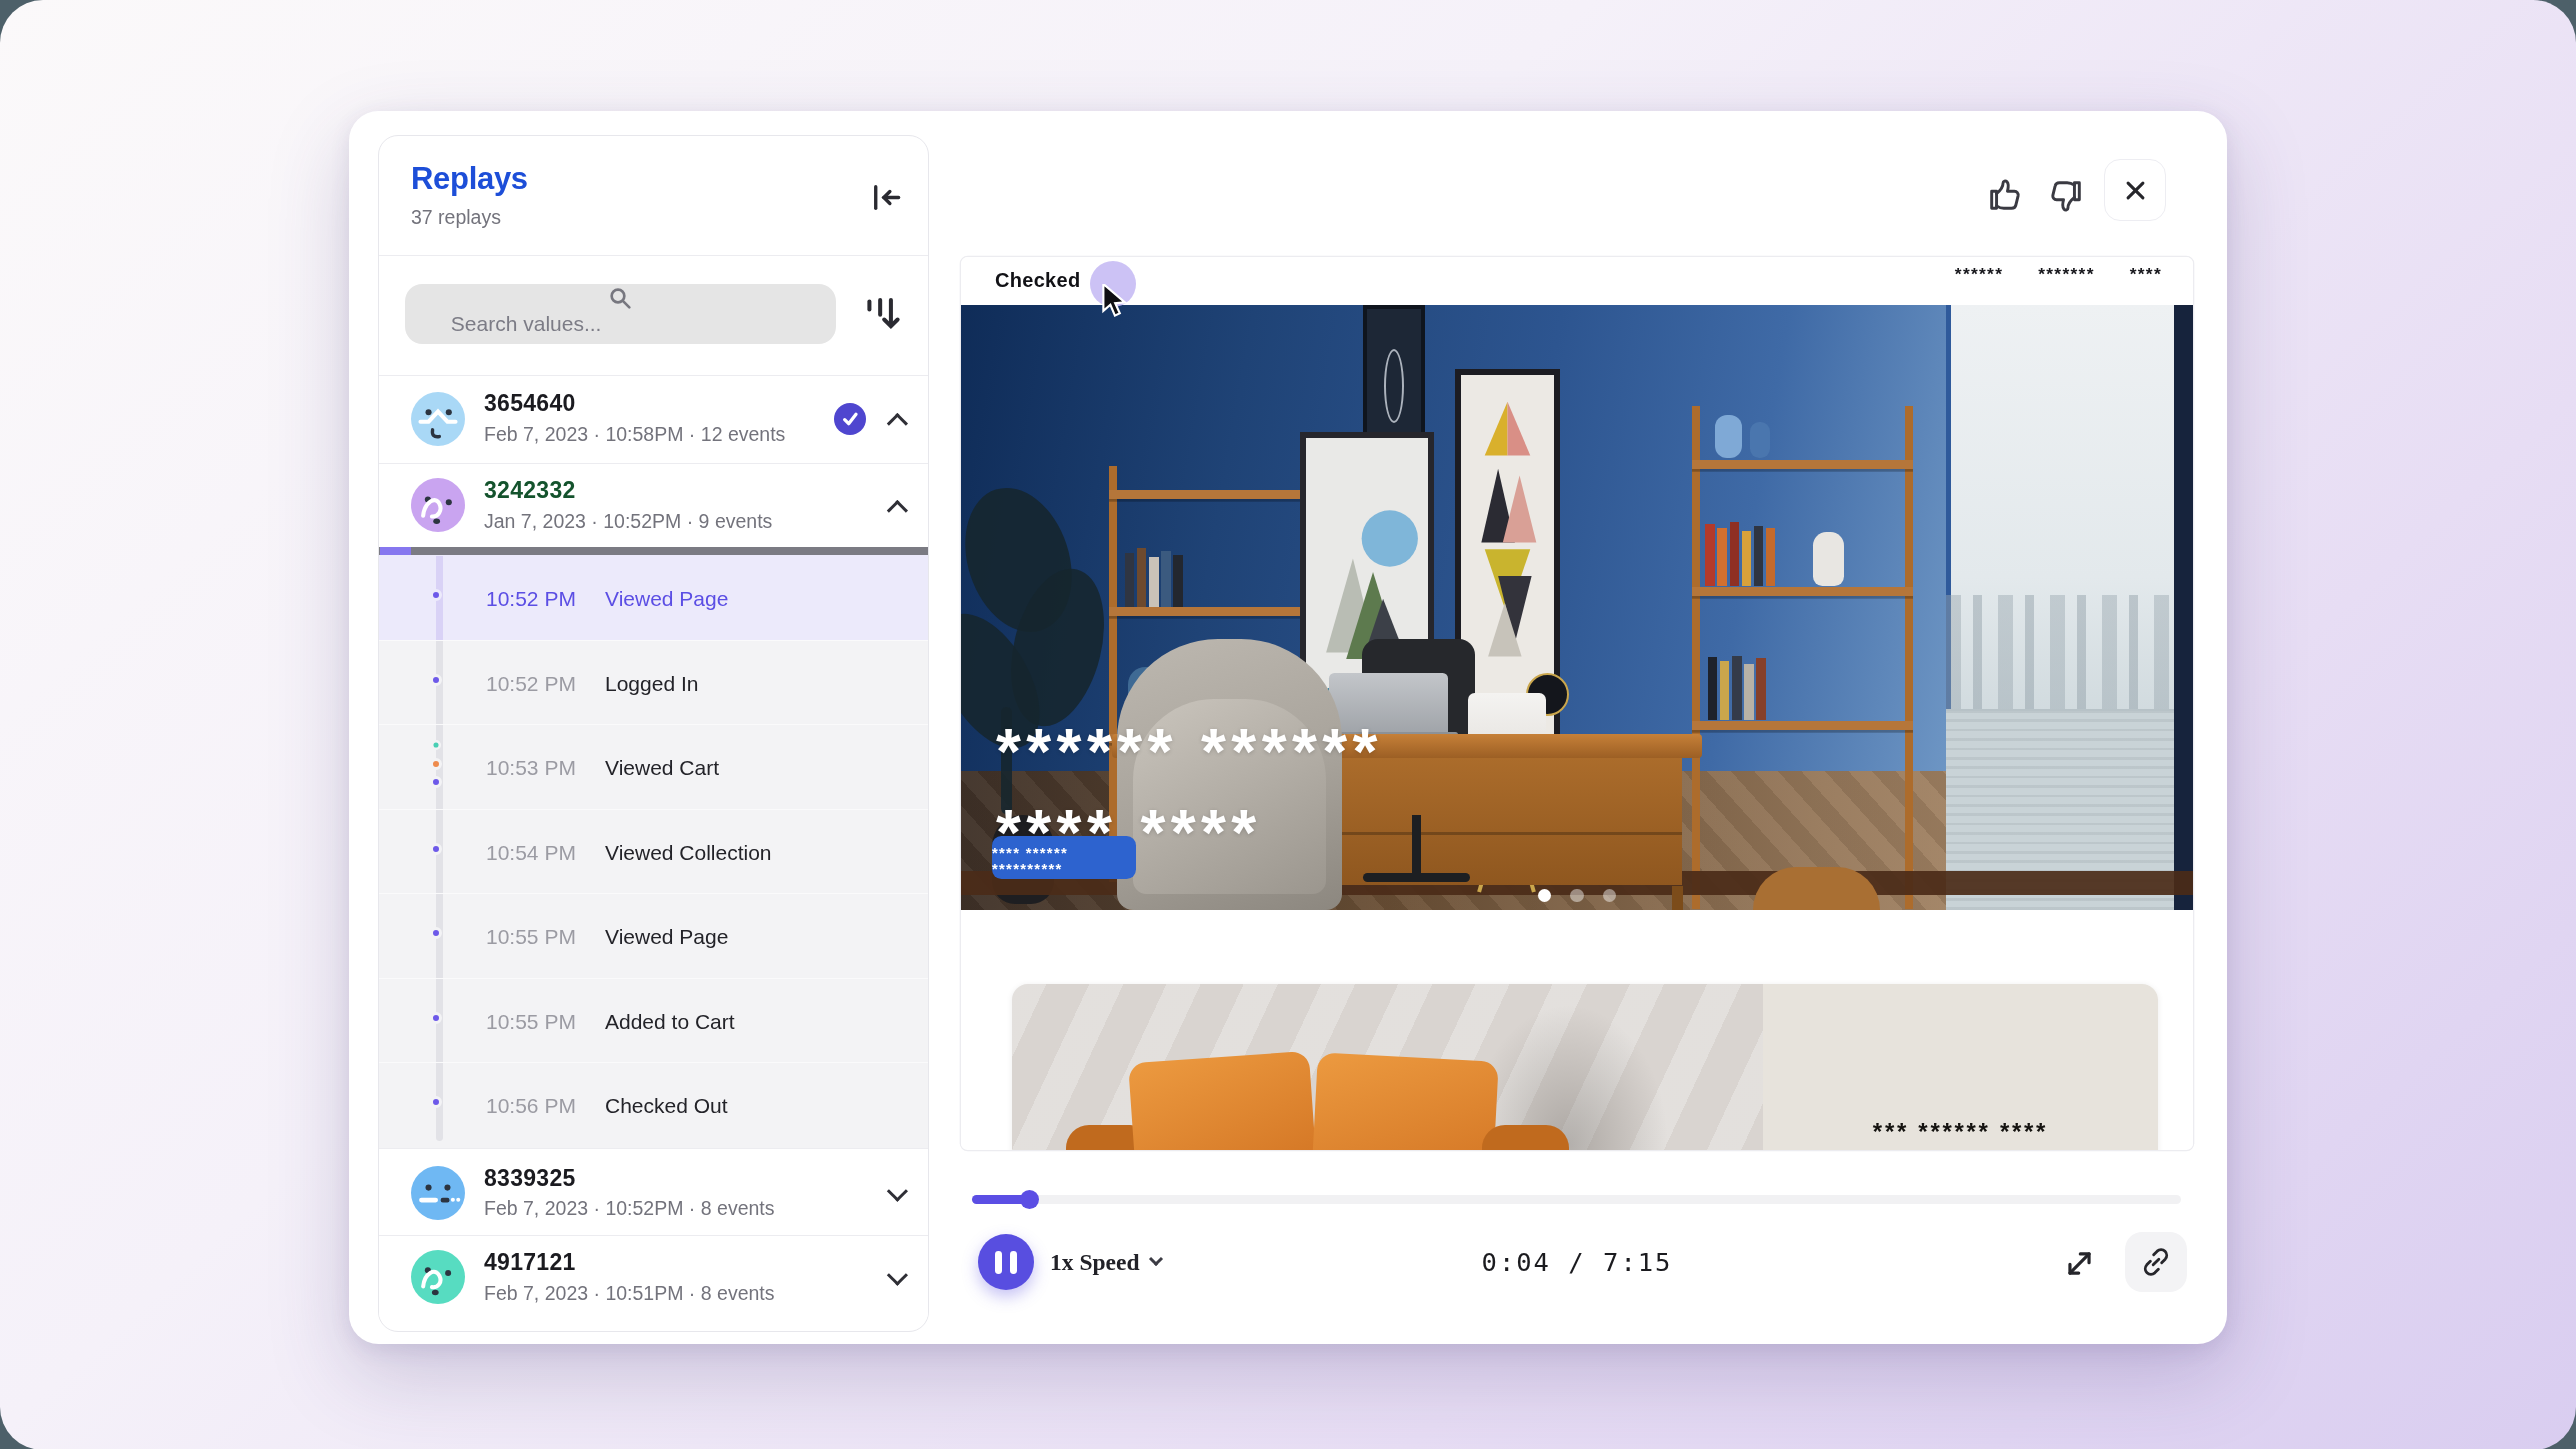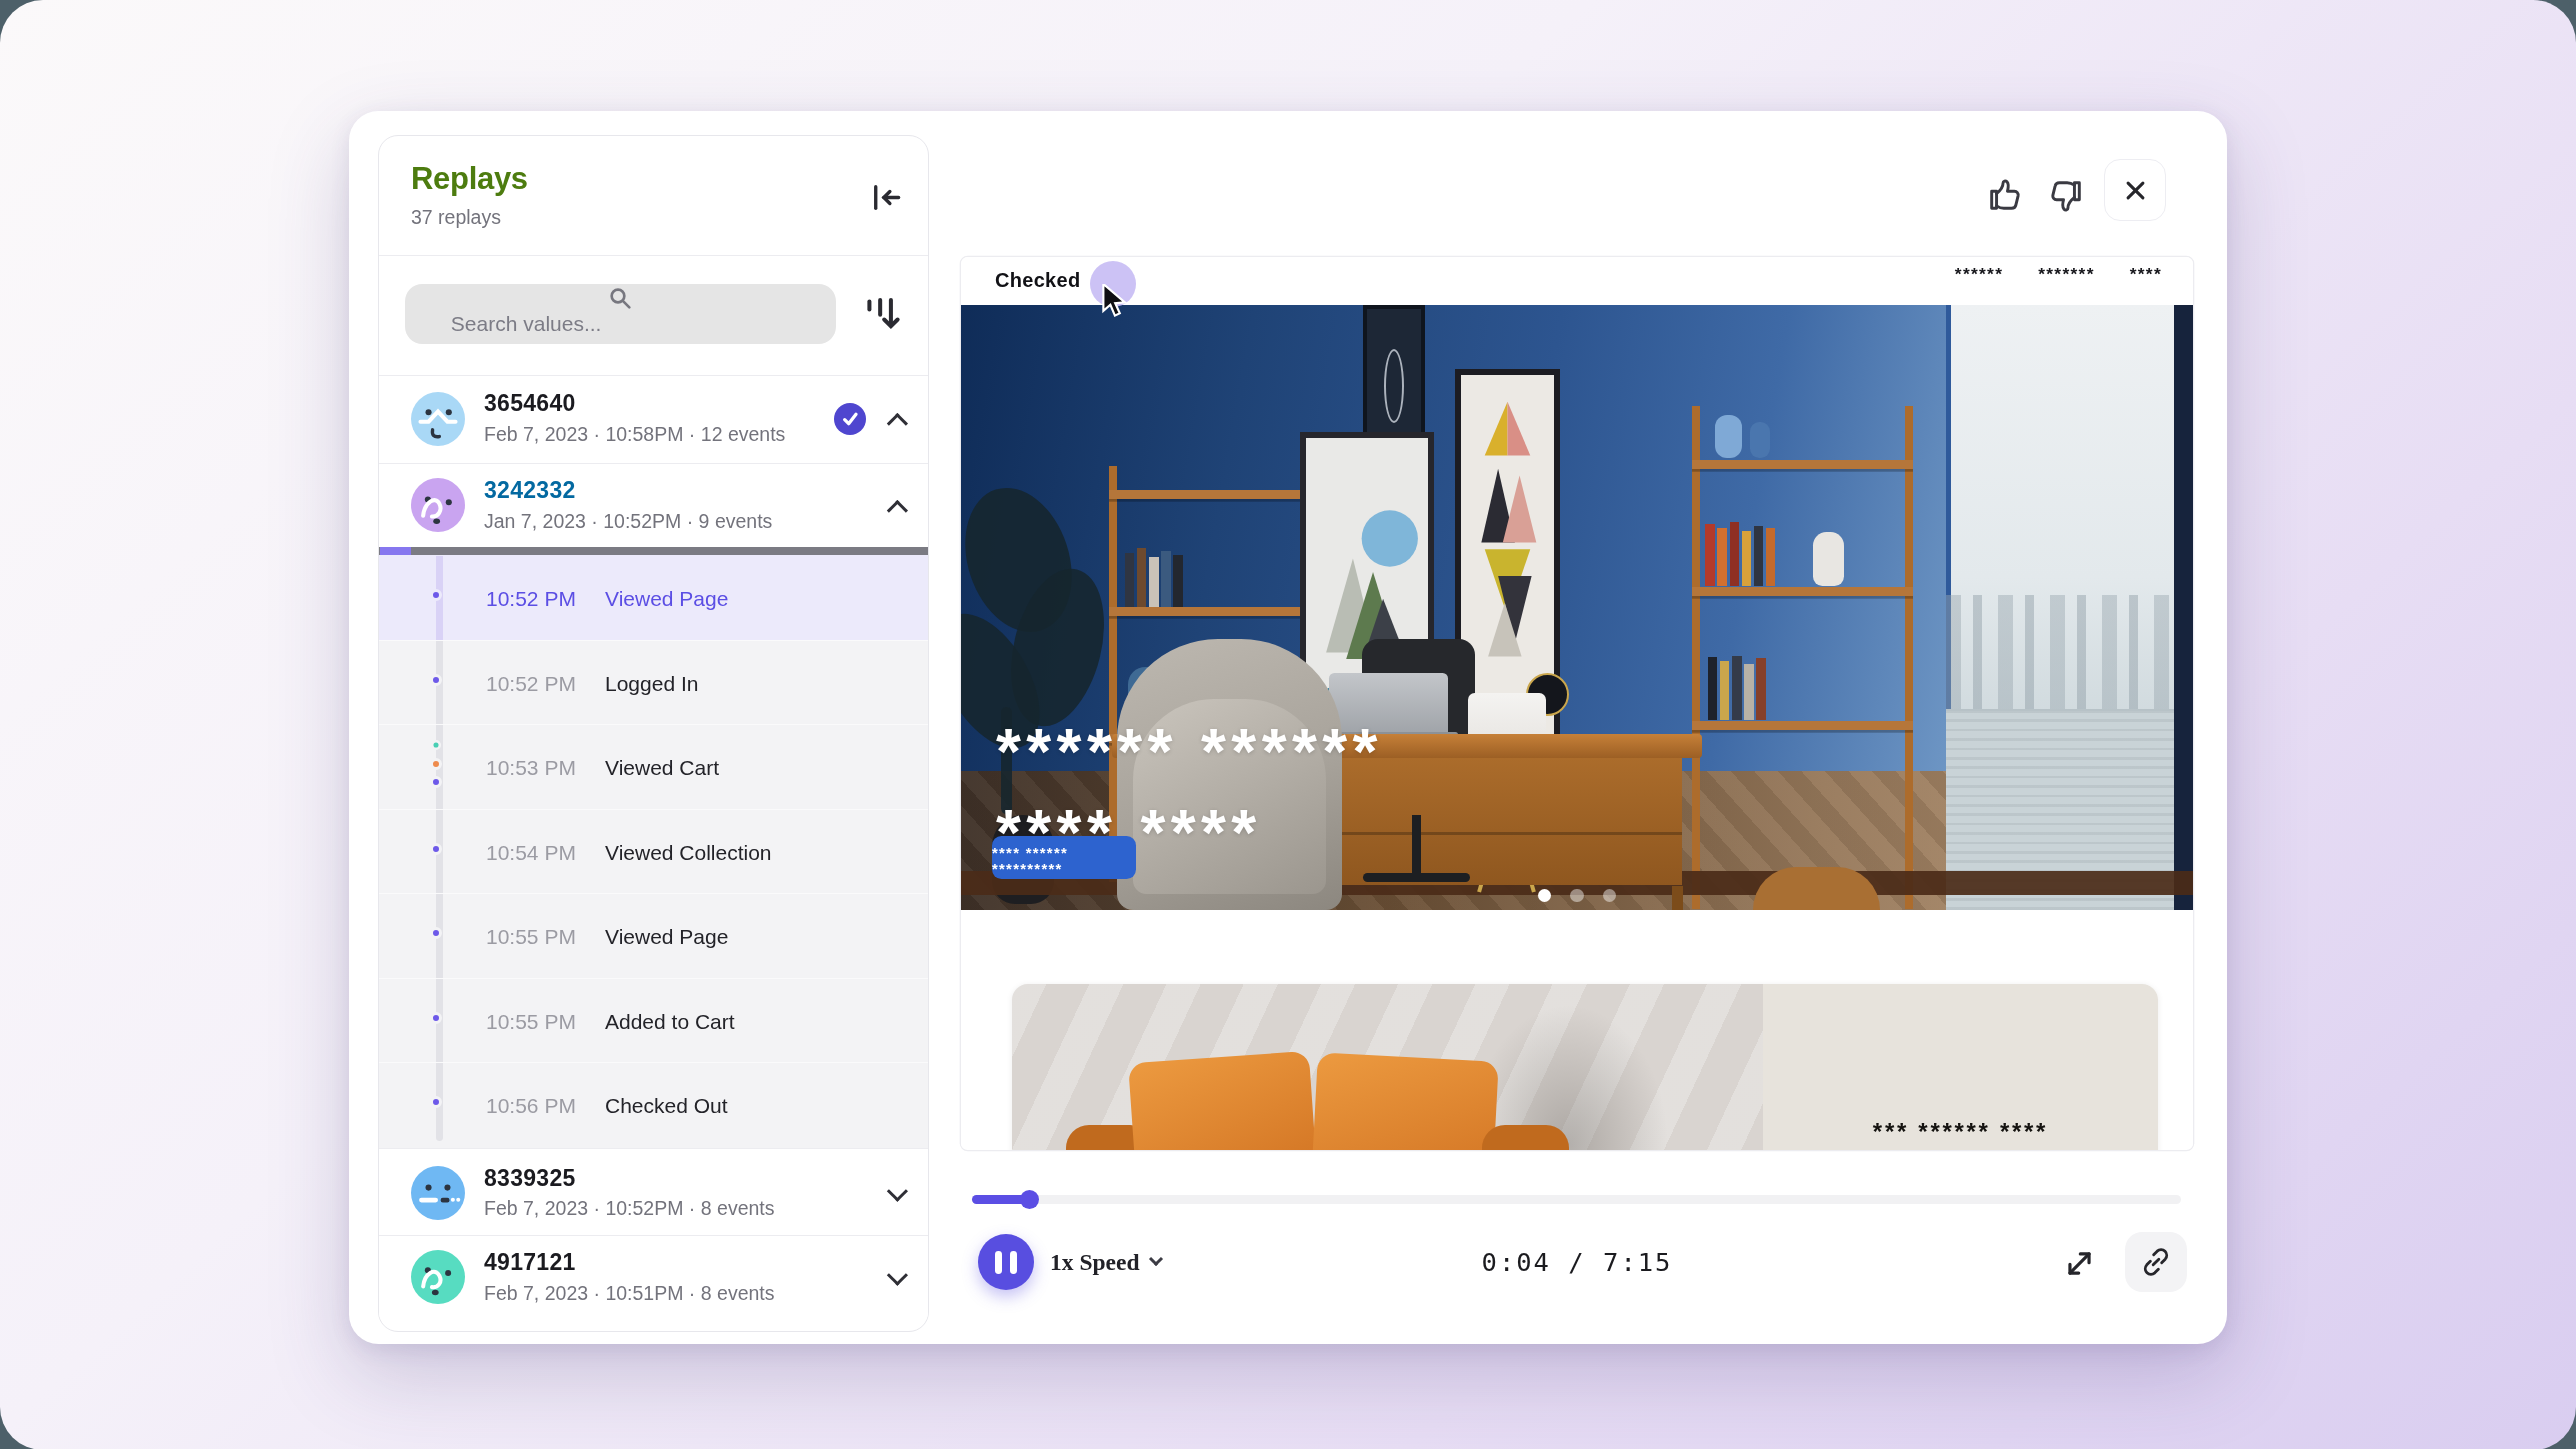--- a/index.html
+++ b/index.html
@@ -17,41 +17,41 @@
     position:absolute; left:349px; top:111px; width:1878px; height:1233px;
     background:#ffffff; border-radius:29.5px;
     box-shadow:0 30px 81px rgba(70,55,120,.22), 0 5.4px 20px rgba(70,55,120,.10);
   }
 
   
   .sidebar {
     position:absolute; left:29px; top:23.5px; width:551px; height:1197px;
     background:#fff; border:1.3px solid #e7e7ec; border-radius:20px; overflow:hidden;
   }
-  .sb-title { position:absolute; left:32px; top:25.5px; font-size:31px; font-weight:700; color:#4d7c0f; letter-spacing:-0.3px; }
+  .sb-title { position:absolute; left:32px; top:25.5px; font-size:31px; font-weight:700; color:#1d4ed8; letter-spacing:-0.3px; }
   .sb-sub   { position:absolute; left:32px; top:70px; font-size:19.5px; color:#73737c; }
   .icon-btn { position:absolute; display:flex; align-items:center; justify-content:center; cursor:pointer; background:none; border:none; }
   .collapse-btn { right:19px; top:39px; width:46px; height:46px; }
   .sb-divider { position:absolute; left:0; width:100%; height:1.3px; background:#ececf0; }
   .search-box {
     position:absolute; left:25.5px; top:148px; width:431px; height:60px;
     background:#e5e5e5; border-radius:17.4px; display:flex; align-items:center; padding:0 16px;flex-direction:column;
   }
   .search-box input {
     border:none; outline:none; background:transparent; font-size:21px; color:#3a3a42;
     font-family:"Liberation Sans",sans-serif; margin-left:10.7px; width:349px;
   }
   .search-box input::placeholder { color:#7c7c86; }
   .sort-btn { left:474px; top:150px; width:56px; height:56px; }
 
   .session-row { position:absolute; left:0; width:100%; background:#fff; border-top:1.3px solid #ececf0; }
   .session-row.first { border-top:none;text-decoration:underline; }
   .avatar { position:absolute; left:32px; width:54px; height:54px; border-radius:50%; }
   .sess-id   { position:absolute; left:105px; font-size:23px; font-weight:700; color:#1b1b20; letter-spacing:0.3px; }
-  .sess-id.selected { color:#0369a1; }
+  .sess-id.selected { color:#14532d; }
   .sess-meta { position:absolute; left:105px; font-size:19.5px; color:#73737c; }
   .badge-check { position:absolute; left:455px; width:32px; height:32px; border-radius:50%; background:#4f46cf; display:flex; align-items:center; justify-content:center; }
   .chev { position:absolute; width:14.8px; height:14.8px; border-style:solid; border-color:#2f2f36; border-width:0; }
   .chev.up   { border-left-width:3.4px; border-top-width:3.4px; transform:rotate(45deg); }
   .chev.down { border-left-width:3.4px; border-top-width:3.4px; transform:rotate(225deg); }
   .sess-chev { left:511px; }
 
   .mini-progress { position:absolute; left:0; top:411px; width:100%; height:8px; background:#7b7b83; }
   .mini-progress .fill { position:absolute; left:1.3px; top:0; height:100%; background:#8677ef; }
 

